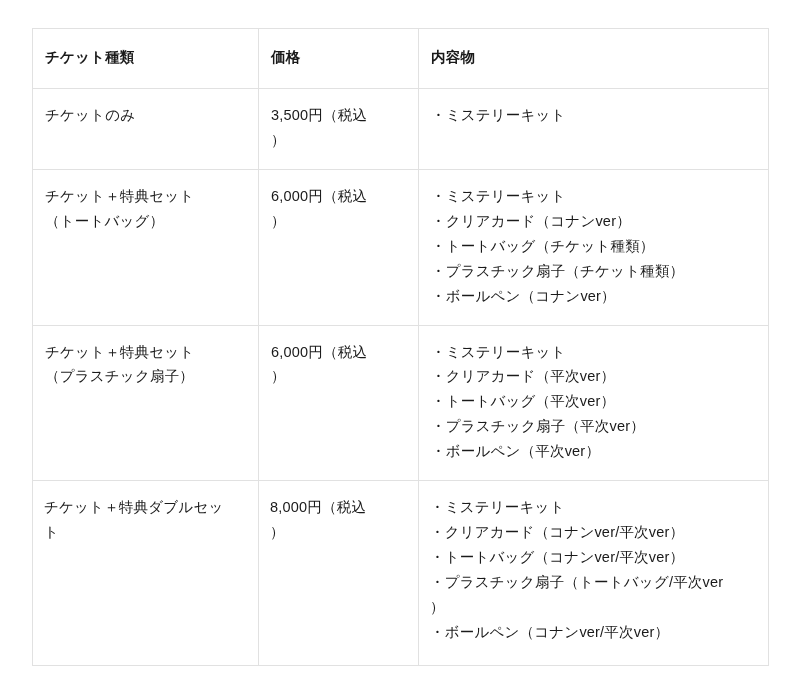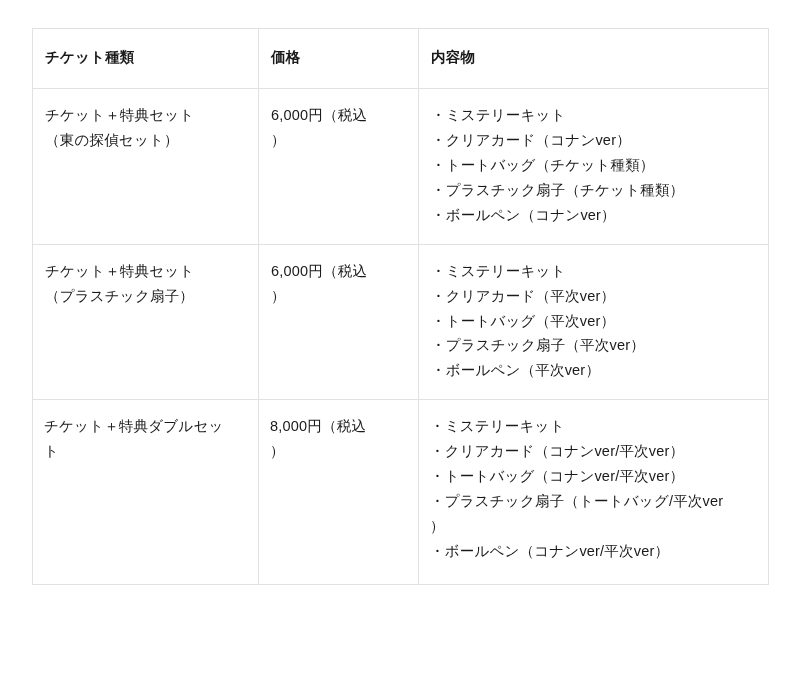--- a/index.html
+++ b/index.html
@@ -79,26 +79,44 @@
     </colgroup>
     <thead>
       <tr>
         <th>チケット種類</th>
         <th>価格</th>
         <th>内容物</th>
       </tr>
     </thead>
     <tbody>
 
+      <tr>
+        <td>
+          <span class="cell-lines">
+            <span class="line">チケットのみ</span>
+          </span>
+        </td>
+        <td>
+          <span class="cell-lines">
+            <span class="line">3,500円（税込</span>
+            <span class="line">）</span>
+          </span>
+        </td>
+        <td>
+          <span class="cell-lines">
+            <span class="line">・ミステリーキット</span>
+          </span>
+        </td>
+      </tr>
 
       <tr>
         <td>
           <span class="cell-lines">
             <span class="line">チケット＋特典セット</span>
-            <span class="line">（東の探偵セット）</span>
+            <span class="line">（トートバッグ）</span>
           </span>
         </td>
         <td>
           <span class="cell-lines">
             <span class="line">6,000円（税込</span>
             <span class="line">）</span>
           </span>
         </td>
         <td>
           <span class="cell-lines">

